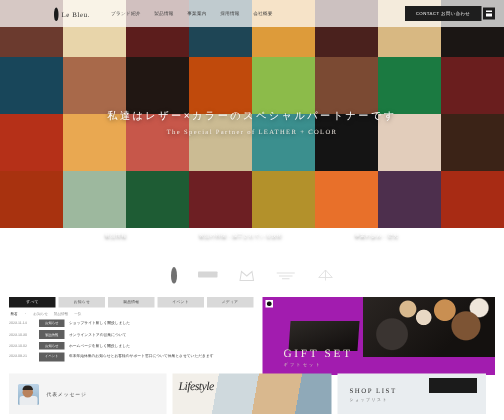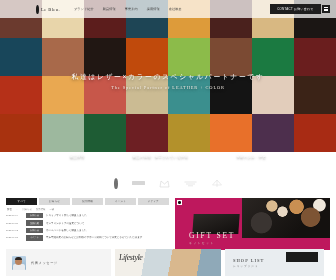--- a/index.html
+++ b/index.html
@@ -118,21 +118,21 @@
     font-size:2.2px; color:#fff; background:#5e5e5e;
     padding:1.2px 3px; white-space:nowrap; min-width:17px; text-align:center;
   }
   .news-title {
     font-size:2.5px; color:#333; white-space:nowrap; overflow:hidden;
     text-overflow:ellipsis; flex:1; cursor:pointer;
   }
 
   
   .gift {
-    width:155px; height:52px; background:#be185d; position:relative; overflow:hidden;
+    width:155px; height:52px; background:#a21caf; position:relative; overflow:hidden;
     cursor:pointer;
   }
   .gift-photo {
     position:absolute; right:0; top:0; width:88px; height:40px;
     background:
       radial-gradient(circle at 22% 62%, #3a3431 0 14%, transparent 15%),
       radial-gradient(circle at 46% 34%, #e8d8c4 0 9%, transparent 10%),
       radial-gradient(circle at 62% 22%, #c98f52 0 11%, transparent 12%),
       radial-gradient(circle at 78% 48%, #7d5434 0 13%, transparent 14%),
       radial-gradient(circle at 34% 20%, #d9b98e 0 8%, transparent 9%),

